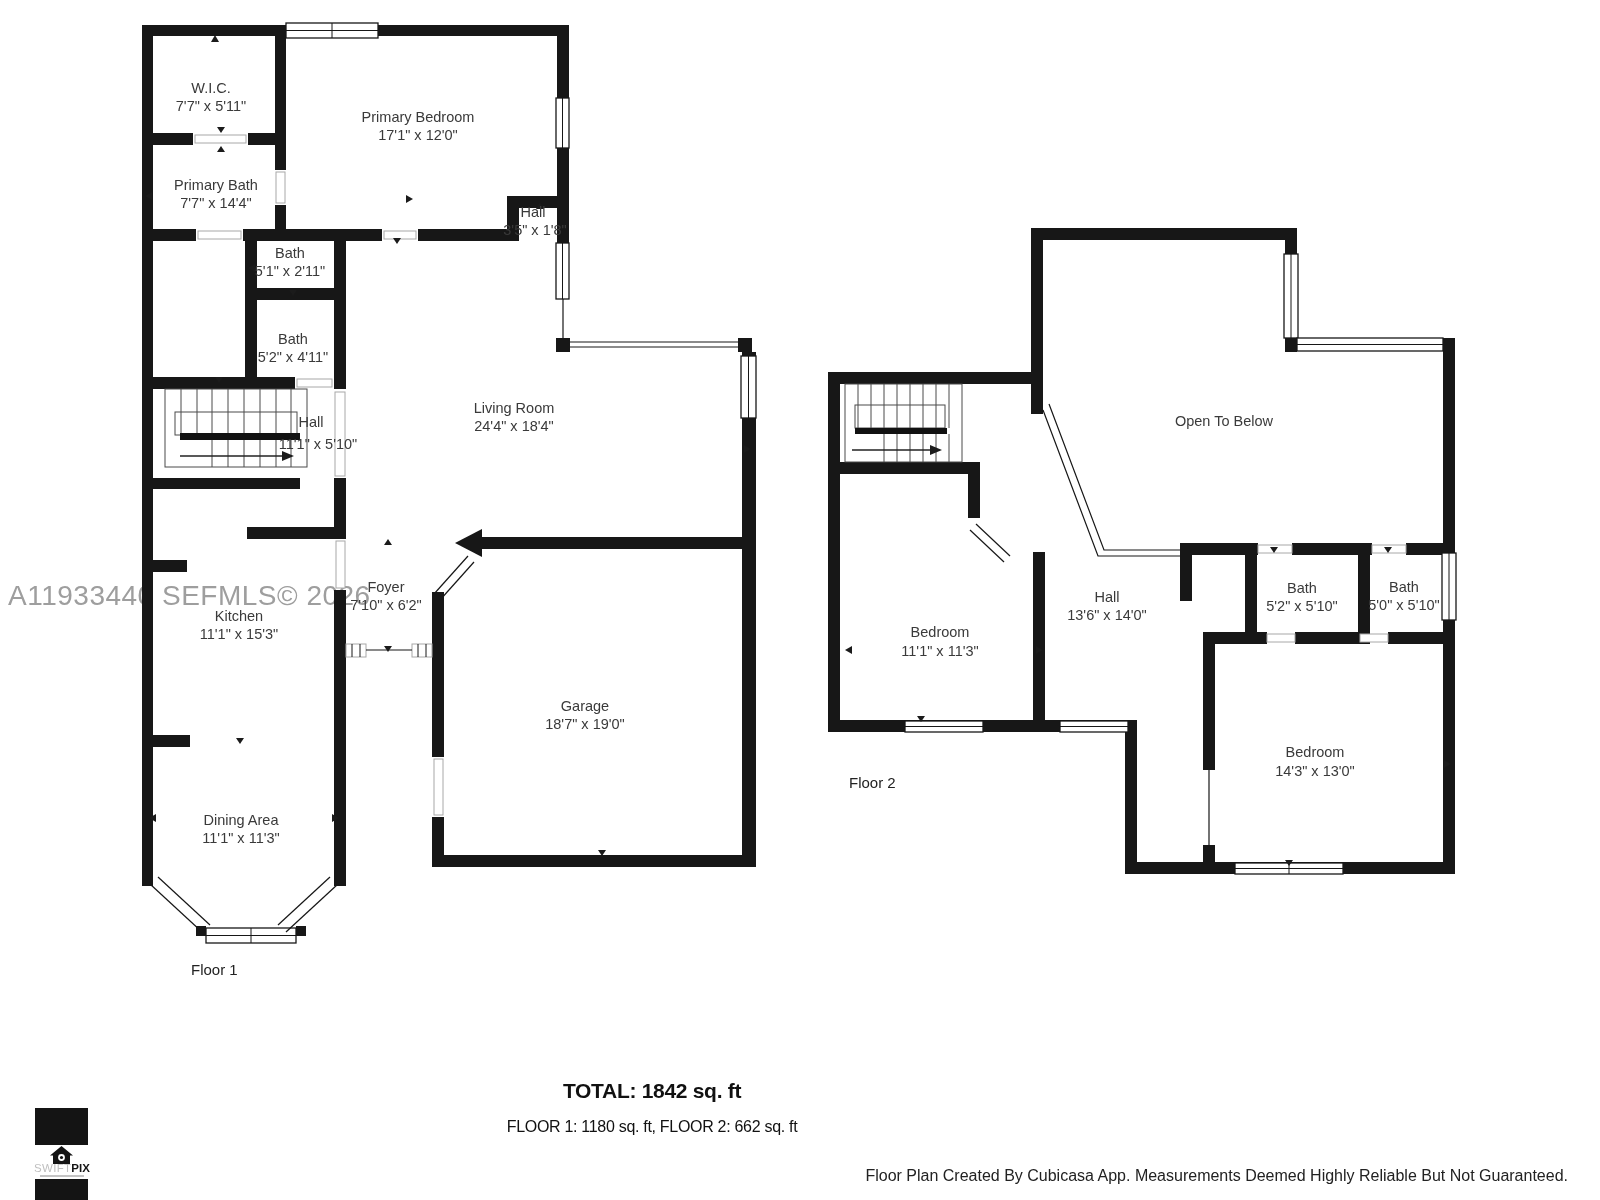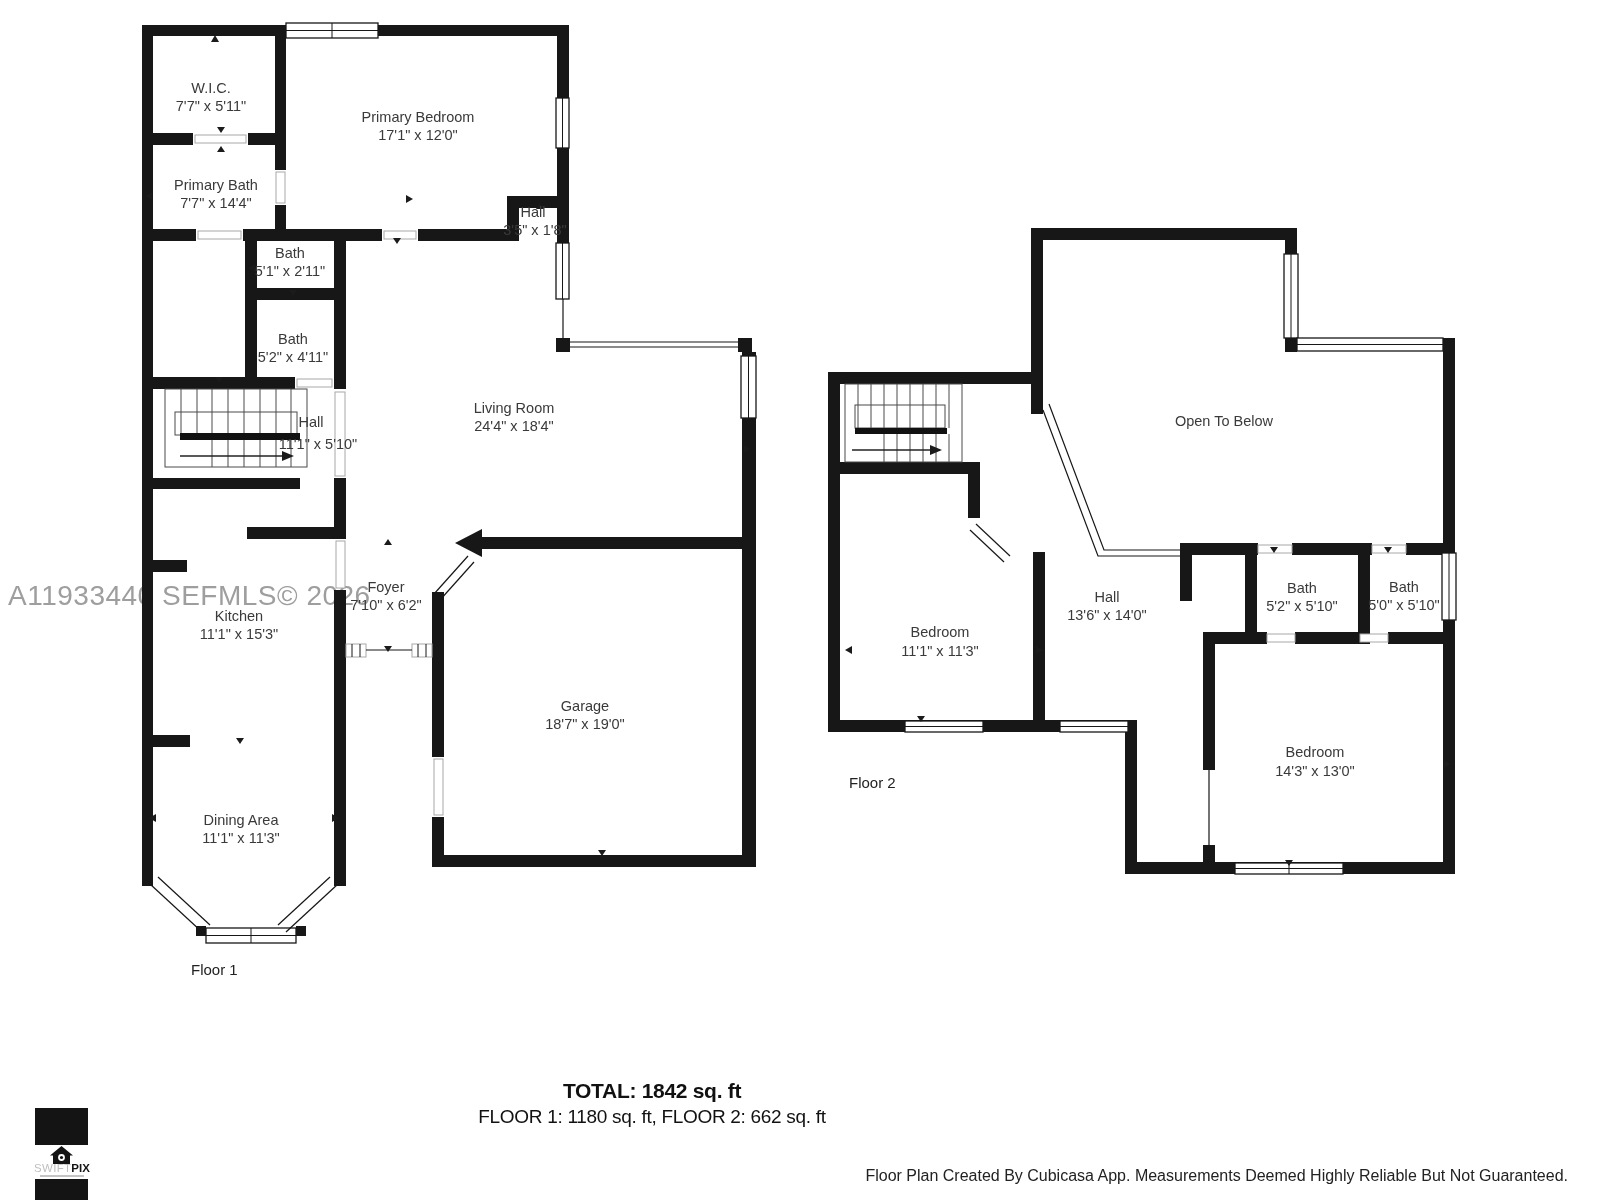--- a/index.html
+++ b/index.html
@@ -16,21 +16,21 @@
   .tread{stroke:#4a4a4a;stroke-width:1;fill:none;}
   .stairbox{stroke:#4a4a4a;stroke-width:1;fill:none;}
   .rail{fill:#111;}
   .arrowline{stroke:#222;stroke-width:1.3;fill:none;}
   .tri{fill:#1b1b1b;}
   .room-name,.room-dims{font-family:"Liberation Sans",sans-serif;font-size:14.5px;fill:#3a3a3a;}
   .floor-tag{font-family:"Liberation Sans",sans-serif;font-size:15px;fill:#222;}
   #summary{position:absolute;left:0;top:1079px;width:1304px;z-index:3;
        text-align:center;color:#111;letter-spacing:-0.3px;}
   #summary .l1{font-size:21px;font-weight:700;line-height:24px;}
-  #summary .l2{font-size:19px;font-weight:400;line-height:23px;margin-top:2px;}
+  #summary .l2{font-size:16px;font-weight:400;line-height:23px;margin-top:12px;}
   #summary .l3{font-size:19px;font-weight:400;line-height:23px;margin-top:1px;}
   #footer-note{position:absolute;left:0;top:1167px;width:1568px;z-index:3;
        text-align:right;font-size:16px;color:#222;}
   #logo{position:absolute;left:30px;top:1102px;z-index:3;}
   .logo-swift{font-size:11.5px;fill:#bfbfbf;font-weight:400;letter-spacing:.3px;}
   .logo-pix{fill:#141414;font-weight:700;}
 </style>
 </head>
 <body>
 

